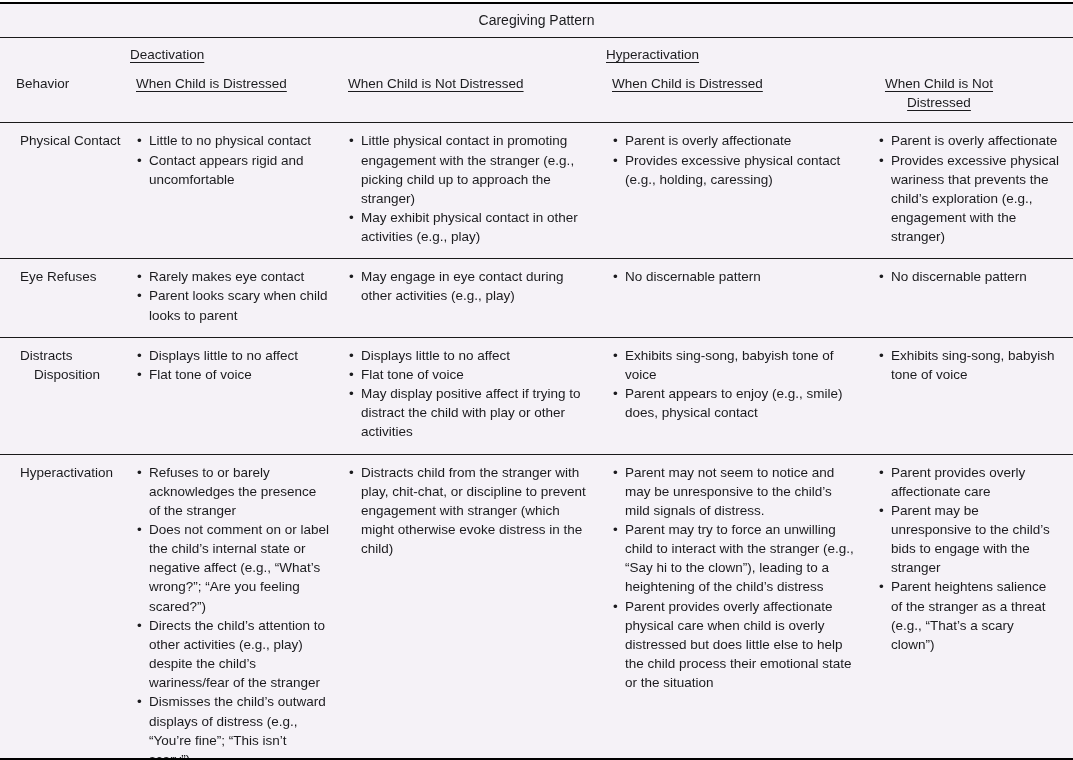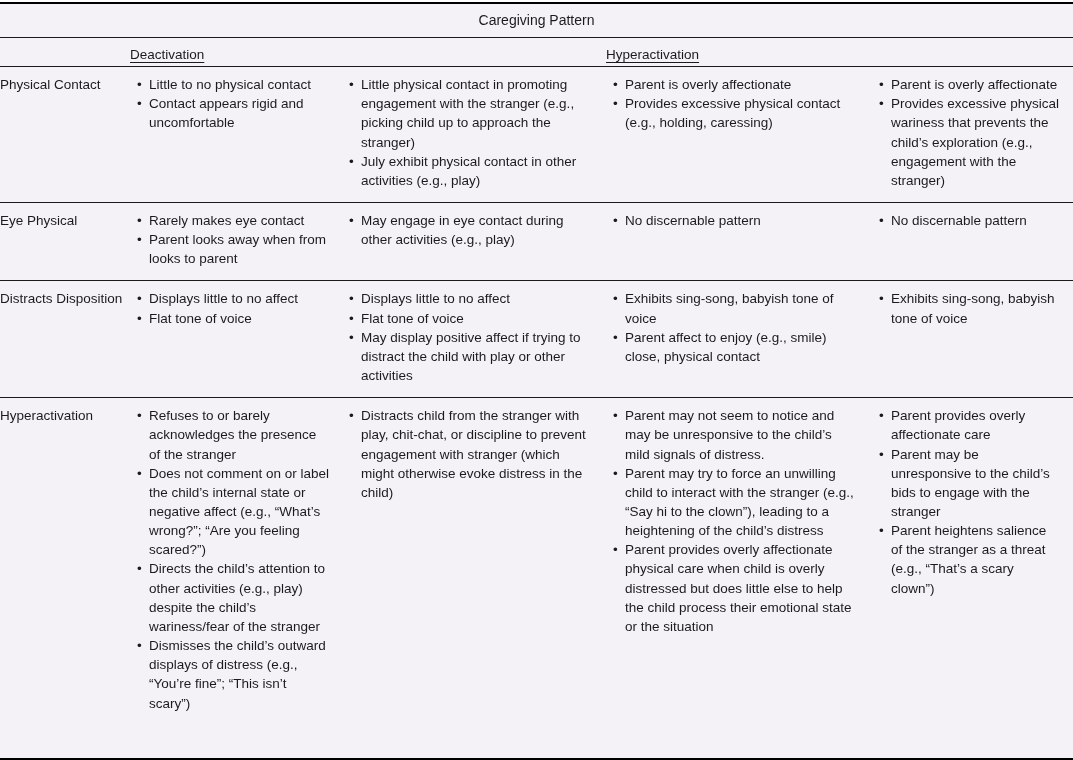--- a/index.html
+++ b/index.html
@@ -56,21 +56,21 @@
     text-decoration-thickness:1px;
   }
   .wrap-center {
     display:inline-block;
     max-width:122px;
     text-align:center;
   }
 
   tbody tr { border-top:1px solid #1a1a1a; }
   tbody td { padding:8px 12px 12px 6px; }
-  tbody td.behavior-cell { padding-left:0; padding-right:4px; }
+  tbody td.behavior-cell { padding-left:20px; padding-right:4px; }
   .hang { padding-left:14px; text-indent:-14px; }
 
   ul.bullets { list-style:none; }
   ul.bullets li {
     position:relative;
     padding-left:13px;
   }
   ul.bullets li::before {
     content:"\2022";
     position:absolute;
@@ -98,59 +98,76 @@
       </tr>
       <tr class="group-row">
         <th></th>
         <th colspan="2">
           <span class="ul-line">Deactivation</span>
         </th>
         <th colspan="2">
           <span class="ul-line">Hyperactivation</span>
         </th>
       </tr>
+      <tr class="col-row">
+        <th class="behavior-hd">
+          <span>Behavior</span>
+        </th>
+        <th>
+          <span class="ul-line">When Child is Distressed</span>
+        </th>
+        <th>
+          <span class="ul-line">When Child is Not Distressed</span>
+        </th>
+        <th>
+          <span class="ul-line">When Child is Distressed</span>
+        </th>
+        <th>
+          <span class="ul-line wrap-center">When Child is Not Distressed</span>
+        </th>
+      </tr>
     </thead>
     <tbody>
         <tr>
           <td class="behavior-cell">
             <div class="hang">Physical Contact</div>
           </td>
           <td class="cell">
             <ul class="bullets">
               <li>Little to no physical contact</li>
               <li>Contact appears rigid and uncomfortable</li>
             </ul>
           </td>
           <td class="cell">
             <ul class="bullets">
               <li>Little physical contact in promoting engagement with the stranger (e.g., picking child up to approach the stranger)</li>
-              <li>July exhibit physical contact in other activities (e.g., play)</li>
+              <li>May exhibit physical contact in other activities (e.g., play)</li>
             </ul>
           </td>
           <td class="cell">
             <ul class="bullets">
               <li>Parent is overly affectionate</li>
               <li>Provides excessive physical contact (e.g., holding, caressing)</li>
             </ul>
           </td>
           <td class="cell">
             <ul class="bullets">
               <li>Parent is overly affectionate</li>
               <li>Provides excessive physical wariness that prevents the child’s exploration (e.g., engagement with the stranger)</li>
             </ul>
           </td>
         </tr>
         <tr>
           <td class="behavior-cell">
-            <div class="hang">Eye Physical</div>
+            <div class="hang">Eye Refuses</div>
           </td>
           <td class="cell">
             <ul class="bullets">
               <li>Rarely makes eye contact</li>
-              <li>Parent looks away when from looks to parent</li>
+              <li>Parent looks scary when child looks to parent</li>
             </ul>
           </td>
           <td class="cell">
             <ul class="bullets">
               <li>May engage in eye contact during other activities (e.g., play)</li>
             </ul>
           </td>
           <td class="cell">
             <ul class="bullets">
               <li>No discernable pattern</li>
@@ -175,21 +192,21 @@
           <td class="cell">
             <ul class="bullets">
               <li>Displays little to no affect</li>
               <li>Flat tone of voice</li>
               <li>May display positive affect if trying to distract the child with play or other activities</li>
             </ul>
           </td>
           <td class="cell">
             <ul class="bullets">
               <li>Exhibits sing-song, babyish tone of voice</li>
-              <li>Parent affect to enjoy (e.g., smile) close, physical contact</li>
+              <li>Parent appears to enjoy (e.g., smile) does, physical contact</li>
             </ul>
           </td>
           <td class="cell">
             <ul class="bullets">
               <li>Exhibits sing-song, babyish tone of voice</li>
             </ul>
           </td>
         </tr>
         <tr>
           <td class="behavior-cell">

